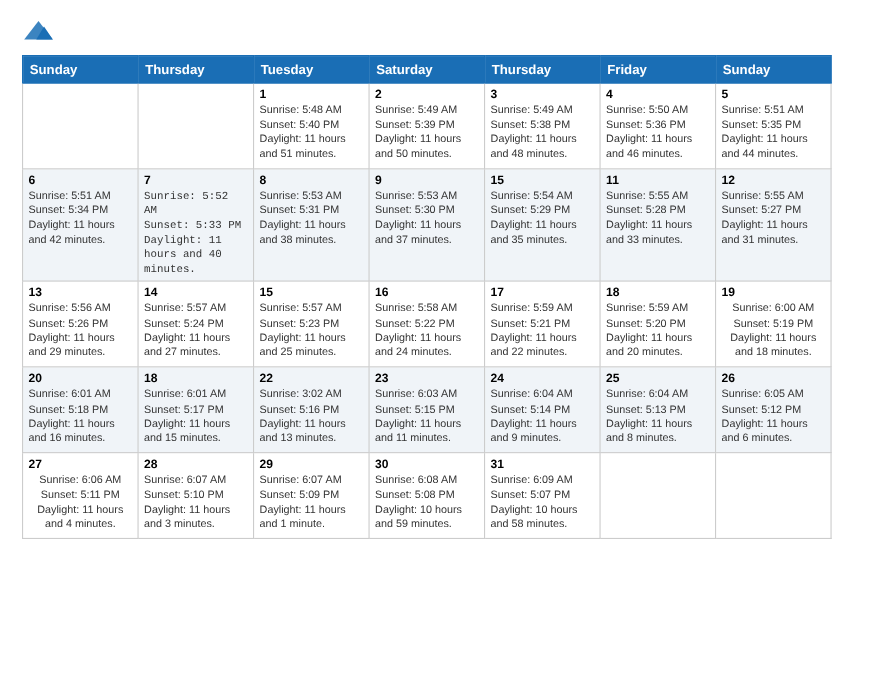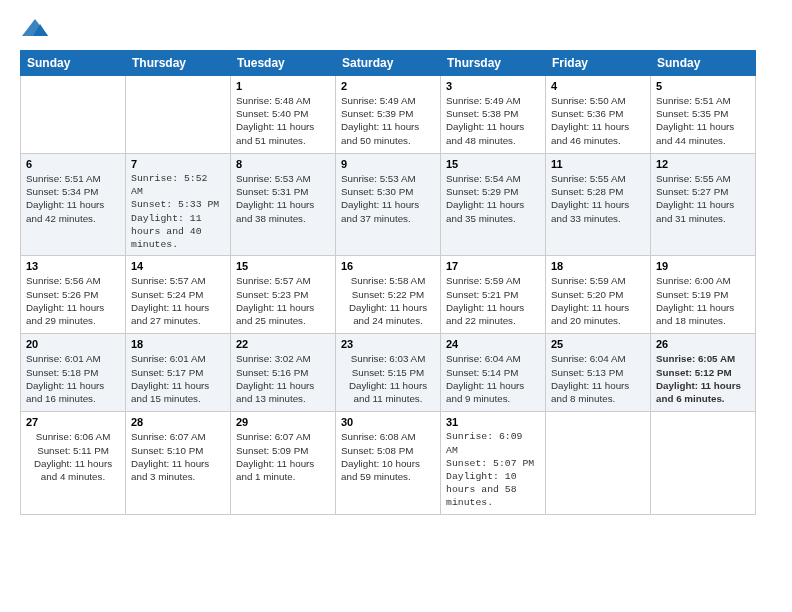--- a/index.html
+++ b/index.html
@@ -209,39 +209,39 @@
 Daylight: 11 hours and 27 minutes.</div>
           </td>
           <td>
             <span class="day-num">15</span>
             <div class="day-info" style="white-space: pre-line;">Sunrise: 5:57 AM
 Sunset: 5:23 PM
 Daylight: 11 hours and 25 minutes.</div>
           </td>
           <td>
             <span class="day-num">16</span>
-            <div class="day-info" style="white-space: pre-line; text-align: center;">Sunrise: 5:58 AM
+            <div class="day-info" style="white-space: pre-line;">Sunrise: 5:58 AM
 Sunset: 5:22 PM
 Daylight: 11 hours and 24 minutes.</div>
           </td>
           <td>
             <span class="day-num">17</span>
             <div class="day-info" style="white-space: pre-line;">Sunrise: 5:59 AM
 Sunset: 5:21 PM
 Daylight: 11 hours and 22 minutes.</div>
           </td>
           <td>
             <span class="day-num">18</span>
             <div class="day-info" style="white-space: pre-line;">Sunrise: 5:59 AM
 Sunset: 5:20 PM
 Daylight: 11 hours and 20 minutes.</div>
           </td>
           <td>
             <span class="day-num">19</span>
-            <div class="day-info" style="white-space: pre-line;">Sunrise: 6:00 AM
+            <div class="day-info" style="white-space: pre-line; text-align: center;">Sunrise: 6:00 AM
 Sunset: 5:19 PM
 Daylight: 11 hours and 18 minutes.</div>
           </td>
         </tr>
         <tr>
           <td>
             <span class="day-num">20</span>
             <div class="day-info" style="white-space: pre-line;">Sunrise: 6:01 AM
 Sunset: 5:18 PM
 Daylight: 11 hours and 16 minutes.</div>
@@ -253,39 +253,39 @@
 Daylight: 11 hours and 15 minutes.</div>
           </td>
           <td>
             <span class="day-num">22</span>
             <div class="day-info" style="white-space: pre-line;">Sunrise: 3:02 AM
 Sunset: 5:16 PM
 Daylight: 11 hours and 13 minutes.</div>
           </td>
           <td>
             <span class="day-num">23</span>
-            <div class="day-info" style="white-space: pre-line; text-align: center;">Sunrise: 6:03 AM
+            <div class="day-info" style="white-space: pre-line;">Sunrise: 6:03 AM
 Sunset: 5:15 PM
 Daylight: 11 hours and 11 minutes.</div>
           </td>
           <td>
             <span class="day-num">24</span>
             <div class="day-info" style="white-space: pre-line;">Sunrise: 6:04 AM
 Sunset: 5:14 PM
 Daylight: 11 hours and 9 minutes.</div>
           </td>
           <td>
             <span class="day-num">25</span>
             <div class="day-info" style="white-space: pre-line;">Sunrise: 6:04 AM
 Sunset: 5:13 PM
 Daylight: 11 hours and 8 minutes.</div>
           </td>
           <td>
             <span class="day-num">26</span>
-            <div class="day-info" style="white-space: pre-line; font-weight: bold;">Sunrise: 6:05 AM
+            <div class="day-info" style="white-space: pre-line;">Sunrise: 6:05 AM
 Sunset: 5:12 PM
 Daylight: 11 hours and 6 minutes.</div>
           </td>
         </tr>
         <tr>
           <td>
             <span class="day-num">27</span>
             <div class="day-info" style="white-space: pre-line; text-align: center;">Sunrise: 6:06 AM
 Sunset: 5:11 PM
 Daylight: 11 hours and 4 minutes.</div>
@@ -303,21 +303,21 @@
 Daylight: 11 hours and 1 minute.</div>
           </td>
           <td>
             <span class="day-num">30</span>
             <div class="day-info" style="white-space: pre-line;">Sunrise: 6:08 AM
 Sunset: 5:08 PM
 Daylight: 10 hours and 59 minutes.</div>
           </td>
           <td>
             <span class="day-num">31</span>
-            <div class="day-info" style="white-space: pre-line; font-family: Liberation Mono, monospace;">Sunrise: 6:09 AM
+            <div class="day-info" style="white-space: pre-line;">Sunrise: 6:09 AM
 Sunset: 5:07 PM
 Daylight: 10 hours and 58 minutes.</div>
           </td>
           <td class="empty-cell"></td>
           <td class="empty-cell"></td>
         </tr>
       </tbody>
   </table>
 </div>
 

